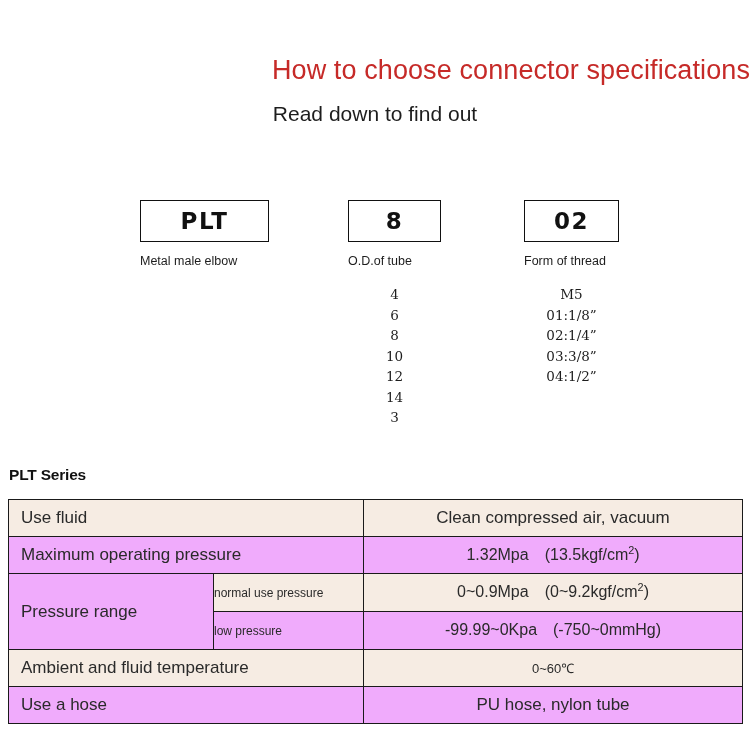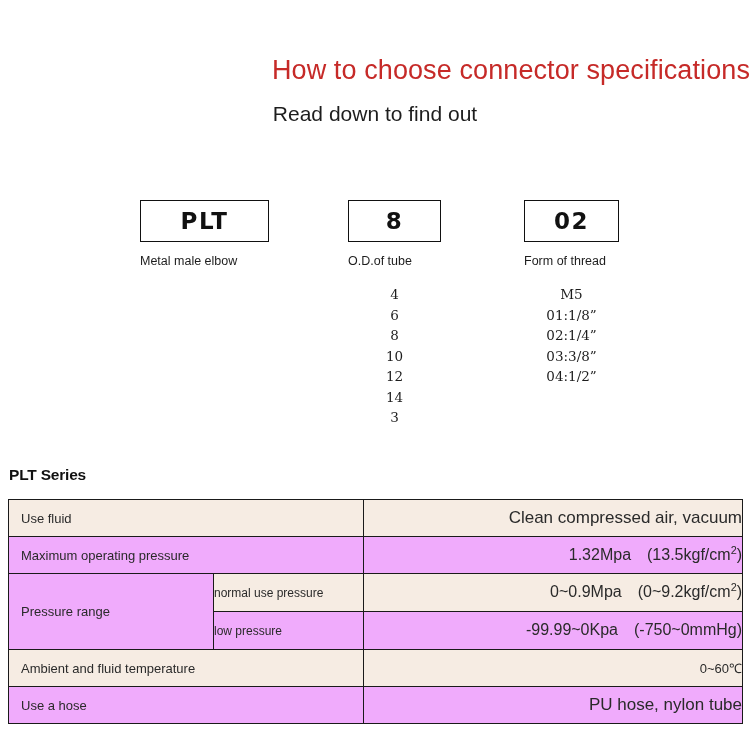--- a/index.html
+++ b/index.html
@@ -114,36 +114,36 @@
   }
   .spec-table td {
     border: 1.4px solid #1a1a1a;
     padding: 0 0 0 0;
     vertical-align: middle;
     background: #f0abfc;
   }
   .spec-table td.beige { background: #f6ece3; }
 
   td.label-cell {
-    font-size: 13px;
+    font-size: 17px;
     color: #2a2a2a;
     padding-left: 12px;
     height: 36px;
   }
   td.label-cell.tall { height: 74px; }
 
   td.sub-cell {
     font-size: 12px;
     color: #2a2a2a;
     text-align: left;
     height: 37px;
   }
 
   td.value-cell {
-    text-align: right;
+    text-align: center;
     color: #2a2a2a;
   }
   td.value-cell.big   { font-size: 17px; }
   td.value-cell.small { font-size: 16px; }
   td.value-cell.tiny  { font-size: 13px; }
 
   sup { font-size: 0.68em; vertical-align: super; line-height: 0; }
 </style>
 </head>
 <body>

